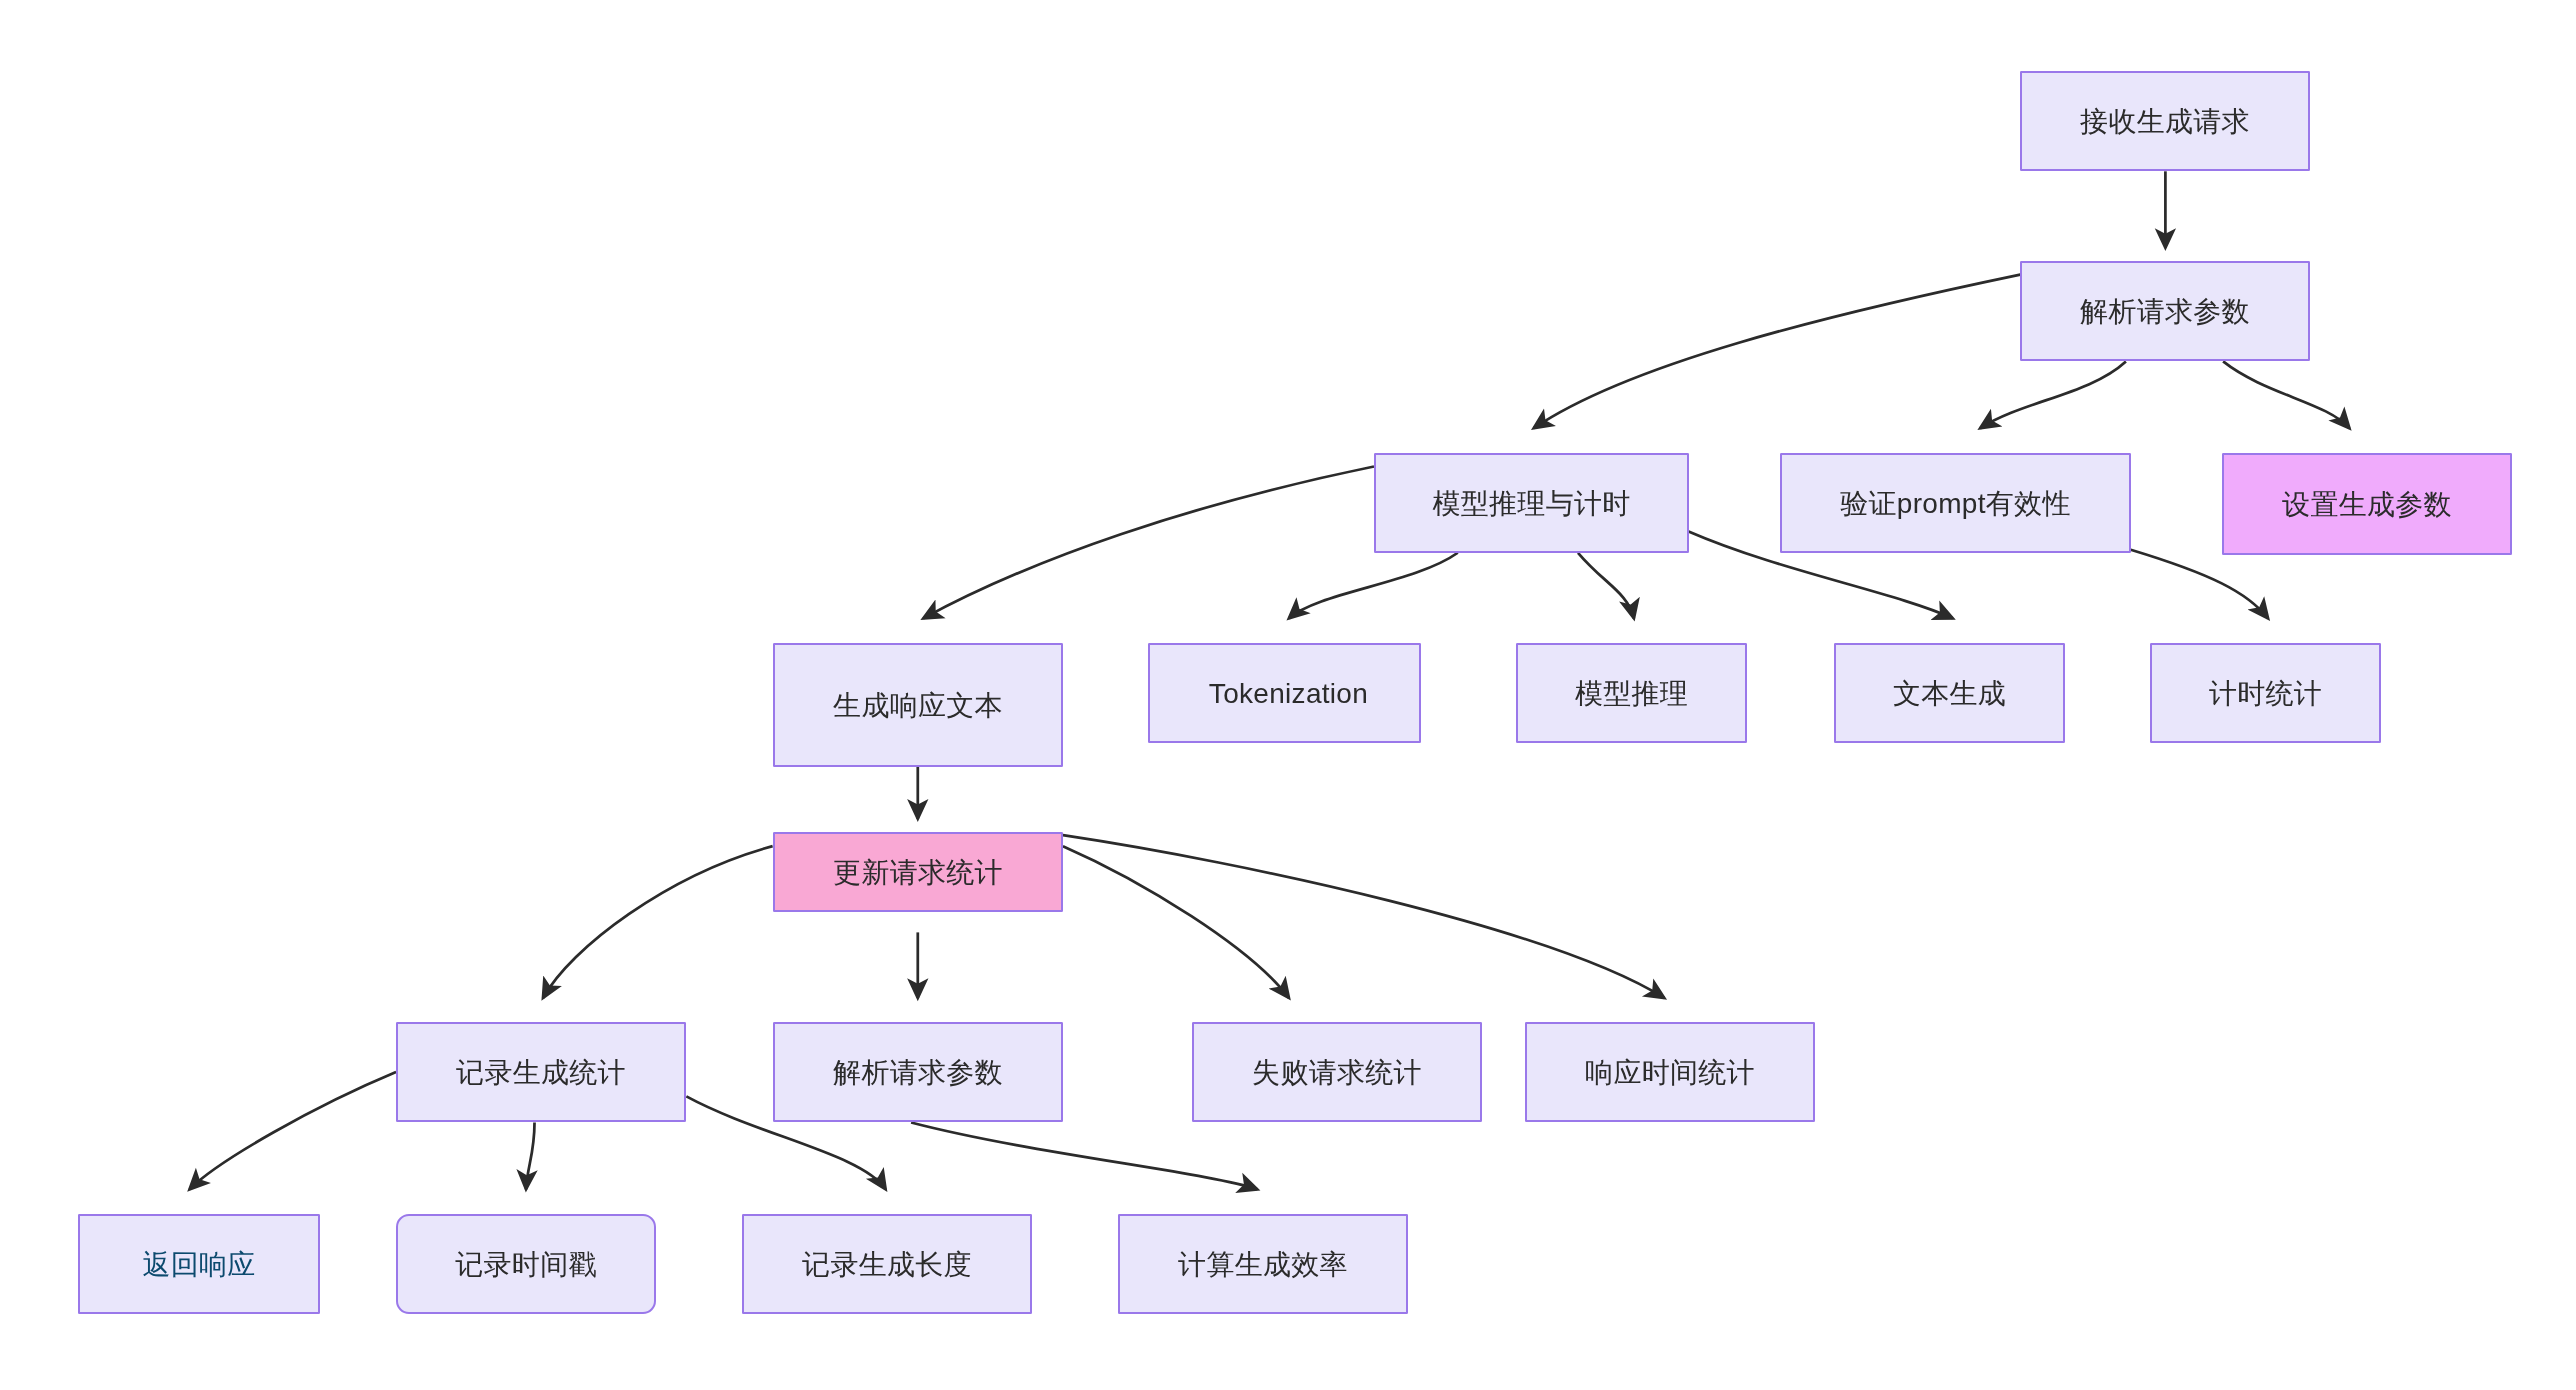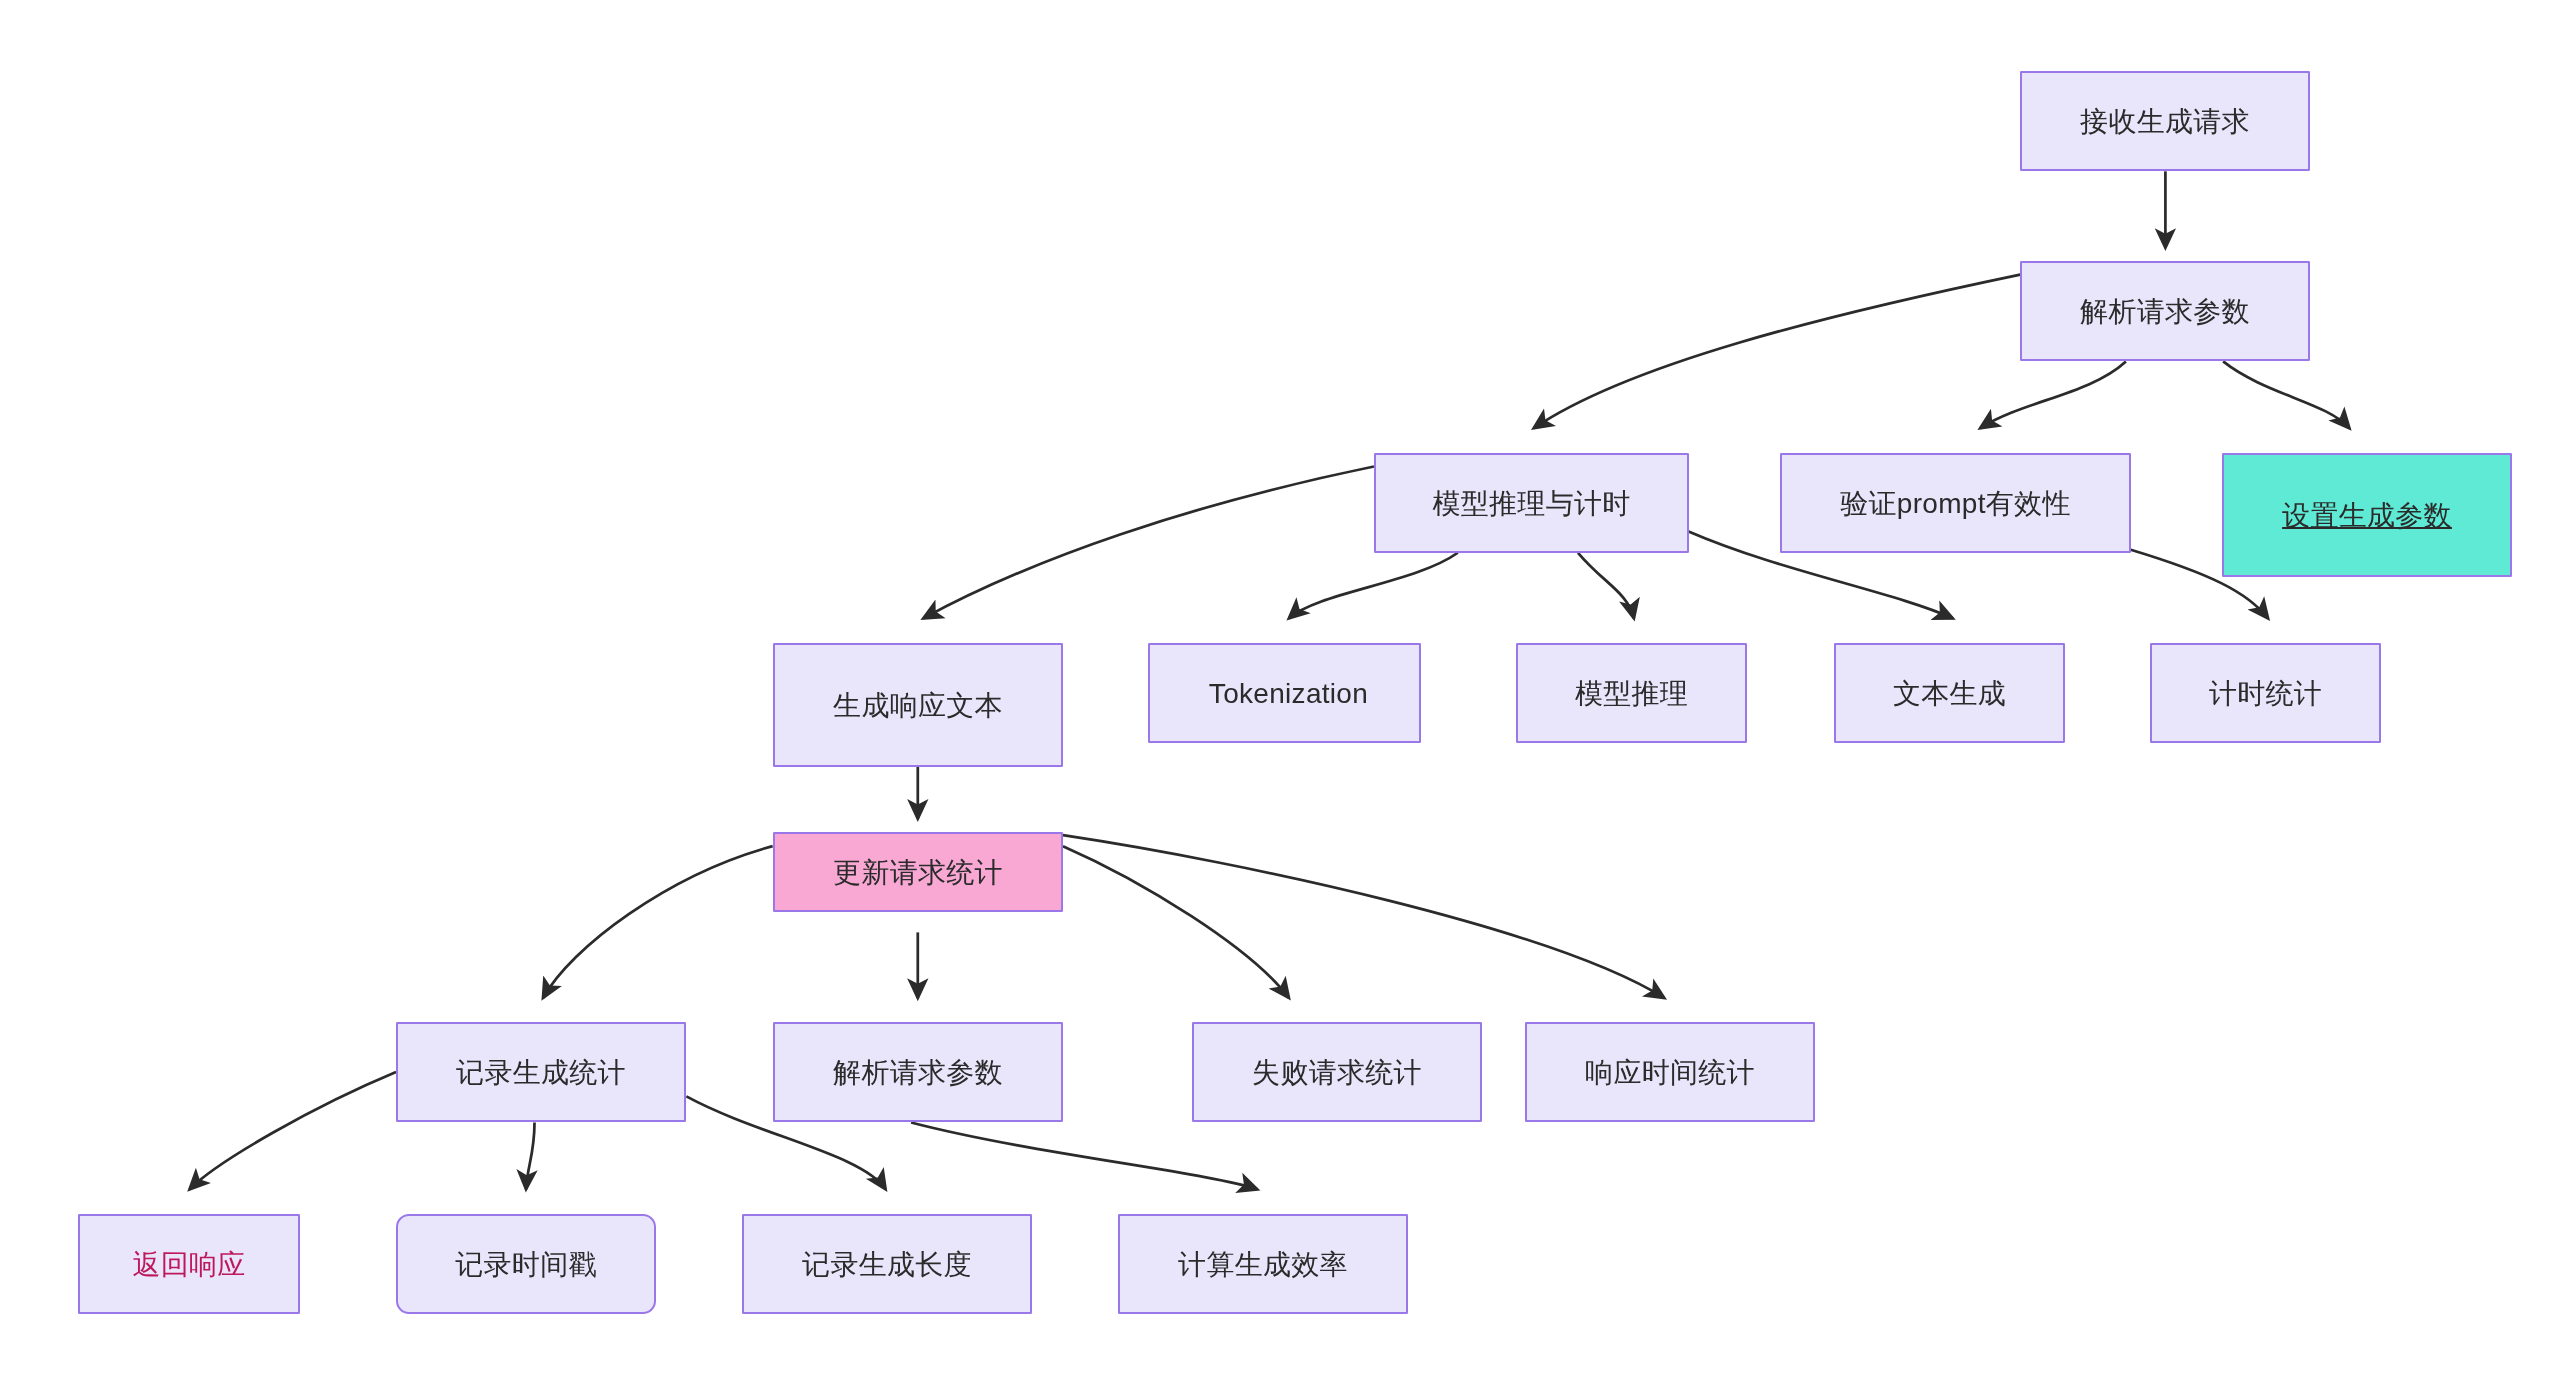--- a/index.html
+++ b/index.html
@@ -84,21 +84,21 @@
       </div>
       <div class="node" style="left: 2020px; top: 261px; width: 290px; height: 100px; background: rgb(233, 230, 251); border-color: rgb(154, 120, 234); color: rgb(43, 43, 43);">
         <span class="node-label">解析请求参数</span>
       </div>
       <div class="node" style="left: 1374px; top: 453px; width: 315px; height: 100px; background: rgb(233, 230, 251); border-color: rgb(154, 120, 234); color: rgb(43, 43, 43);">
         <span class="node-label">模型推理与计时</span>
       </div>
       <div class="node" style="left: 1780px; top: 453px; width: 351px; height: 100px; background: rgb(233, 230, 251); border-color: rgb(154, 120, 234); color: rgb(43, 43, 43);">
         <span class="node-label">验证prompt有效性</span>
       </div>
-      <div class="node" style="left: 2222px; top: 453px; width: 290px; height: 124px; background: #5eead4; border-color: rgb(154, 120, 234); color: rgb(43, 43, 43); text-decoration: underline;">
+      <div class="node" style="left: 2222px; top: 453px; width: 290px; height: 102px; background: #f0abfc; border-color: rgb(154, 120, 234); color: rgb(43, 43, 43);">
         <span class="node-label">设置生成参数</span>
       </div>
       <div class="node" style="left: 773px; top: 643px; width: 290px; height: 124px; background: rgb(233, 230, 251); border-color: rgb(154, 120, 234); color: rgb(43, 43, 43);">
         <span class="node-label">生成响应文本</span>
       </div>
       <div class="node" style="left: 1148px; top: 643px; width: 273px; height: 100px; background: rgb(233, 230, 251); border-color: rgb(154, 120, 234); color: rgb(43, 43, 43); padding-left: 8px;">
         <span class="node-label">Tokenization</span>
       </div>
       <div class="node" style="left: 1516px; top: 643px; width: 231px; height: 100px; background: rgb(233, 230, 251); border-color: rgb(154, 120, 234); color: rgb(43, 43, 43);">
         <span class="node-label">模型推理</span>
@@ -117,21 +117,21 @@
       </div>
       <div class="node" style="left: 773px; top: 1022px; width: 290px; height: 100px; background: rgb(233, 230, 251); border-color: rgb(154, 120, 234); color: rgb(43, 43, 43);">
         <span class="node-label">解析请求参数</span>
       </div>
       <div class="node" style="left: 1148px; top: 1022px; width: 290px; height: 100px; background: rgb(233, 230, 251); border-color: rgb(154, 120, 234); color: rgb(43, 43, 43); margin-left: 44px;">
         <span class="node-label">失败请求统计</span>
       </div>
       <div class="node" style="left: 1525px; top: 1022px; width: 290px; height: 100px; background: rgb(233, 230, 251); border-color: rgb(154, 120, 234); color: rgb(43, 43, 43);">
         <span class="node-label">响应时间统计</span>
       </div>
-      <div class="node" style="left: 78px; top: 1214px; width: 222px; height: 100px; background: rgb(233, 230, 251); border-color: rgb(154, 120, 234); color: #be185d;">
+      <div class="node" style="left: 78px; top: 1214px; width: 242px; height: 100px; background: rgb(233, 230, 251); border-color: rgb(154, 120, 234); color: #0c4a6e;">
         <span class="node-label">返回响应</span>
       </div>
       <div class="node" style="left: 396px; top: 1214px; width: 260px; height: 100px; background: rgb(233, 230, 251); border-color: rgb(154, 120, 234); color: rgb(43, 43, 43); border-radius: 13px;">
         <span class="node-label">记录时间戳</span>
       </div>
       <div class="node" style="left: 742px; top: 1214px; width: 290px; height: 100px; background: rgb(233, 230, 251); border-color: rgb(154, 120, 234); color: rgb(43, 43, 43);">
         <span class="node-label">记录生成长度</span>
       </div>
       <div class="node" style="left: 1118px; top: 1214px; width: 290px; height: 100px; background: rgb(233, 230, 251); border-color: rgb(154, 120, 234); color: rgb(43, 43, 43);">
         <span class="node-label">计算生成效率</span>

